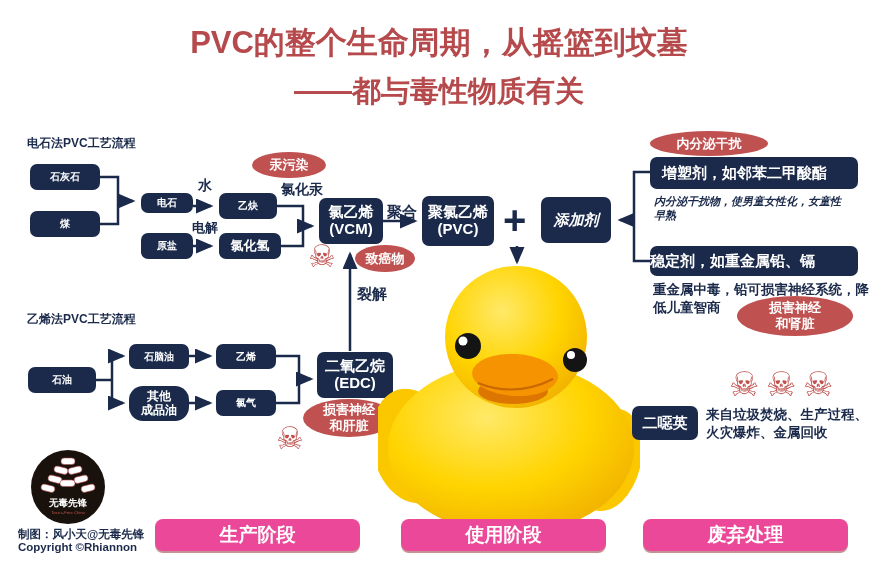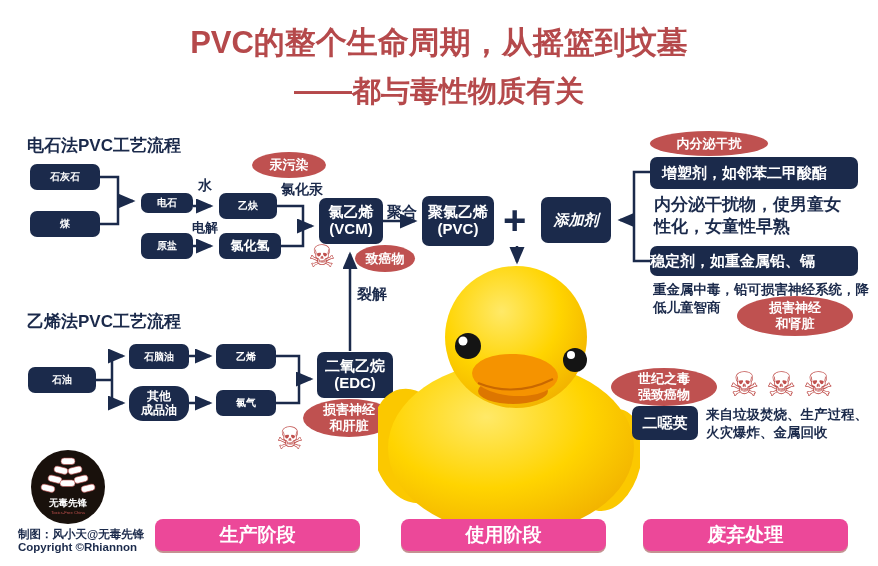--- a/index.html
+++ b/index.html
@@ -7,21 +7,21 @@
           font-family:"Liberation Sans","DejaVu Sans",sans-serif;}
   .title{position:absolute;left:0;width:878px;text-align:center;color:#b5494b;font-weight:bold;}
   .navy-box{position:absolute;background:#1b2a4b;color:#ffffff;font-weight:bold;border-radius:7px;
             display:flex;align-items:center;justify-content:center;text-align:center;
             font-size:10px;line-height:1.12;}
   .col{flex-direction:column;text-align:center;}
   .badge{position:absolute;background:#bf5150;color:#ffffff;font-weight:bold;border-radius:50%;
          display:flex;flex-direction:column;align-items:center;justify-content:center;
          text-align:center;font-size:13px;line-height:1.2;}
   .lbl{position:absolute;color:#1b2a4b;font-weight:bold;font-size:14px;line-height:1;}
-  .hdr{position:absolute;color:#1b2a4b;font-weight:bold;font-size:17px;line-height:1;}
+  .hdr{position:absolute;color:#1b2a4b;font-weight:bold;font-size:12px;line-height:1;}
   .desc{position:absolute;color:#1b2a4b;font-weight:bold;font-size:13px;line-height:1.3;}
   .skull{position:absolute;color:#c0504d;line-height:1;}
   .stage{position:absolute;width:205px;height:32px;background:#ec4899;color:#ffffff;font-weight:bold;
          font-size:19px;border-radius:8px;display:flex;align-items:center;justify-content:center;
          box-shadow:0 2px 0 rgba(148,56,56,.55);}
   .plus{position:absolute;color:#1b2a4b;font-weight:bold;font-size:40px;line-height:1;}
   svg{position:absolute;left:0;top:0;}
 </style>
 </head>
 <body>
@@ -83,21 +83,21 @@
     <span>(PVC)</span>
   </div>
   <div class="plus" style="left:503px;top:200px;">+</div>
   <div class="navy-box" style="left:541px;top:197px;width:70px;height:46px;font-size:15px;font-style:italic;">添加剂</div>
   <div class="skull" style="left:308px;top:241px;font-size:31px;">☠</div>
   <div class="badge" style="left:355px;top:245px;width:60px;height:27px;">致癌物</div>
   <div class="lbl" style="left:357px;top:286px;font-size:15px;">裂解</div>
 
   <div class="badge" style="left:650px;top:131px;width:118px;height:25px;">内分泌干扰</div>
   <div class="navy-box" style="left:650px;top:157px;width:208px;height:32px;font-size:15px;justify-content:flex-start;padding-left:12px;box-sizing:border-box;">增塑剂，如邻苯二甲酸酯</div>
-  <div class="desc" style="left:654px;top:194px;width:192px;font-size:17px;">内分泌干扰物，使男童女性化，女童性早熟</div>
+  <div class="desc" style="left:654px;top:194px;width:192px;font-size:11px;font-style:italic;">内分泌干扰物，使男童女性化，女童性早熟</div>
   <div class="navy-box" style="left:650px;top:246px;width:208px;height:30px;font-size:15px;justify-content:flex-start;padding-left:0;box-sizing:border-box;">稳定剂，如重金属铅、镉</div>
   <div class="desc" style="left:653px;top:281px;width:224px;font-size:13.5px;">重金属中毒，铅可损害神经系统，降低儿童智商</div>
   <div class="badge" style="left:737px;top:296px;width:116px;height:40px;">
     <span>损害神经</span>
     <span>和肾脏</span>
   </div>
 
   <div class="hdr" style="left:27px;top:313px;">乙烯法PVC工艺流程</div>
   <div class="navy-box" style="left:28px;top:367px;width:68px;height:26px;">石油</div>
   <div class="navy-box" style="left:129px;top:344px;width:60px;height:25px;">石脑油</div>
@@ -132,24 +132,20 @@
     <circle cx="138" cy="73" r="71" fill="url(#duckGrad)"></circle>
     <circle cx="90" cy="82" r="13" fill="#141414"></circle>
     <circle cx="85" cy="77" r="4.5" fill="#ffffff"></circle>
     <circle cx="197" cy="96" r="12" fill="#141414"></circle>
     <circle cx="193" cy="91" r="4" fill="#ffffff"></circle>
     <ellipse cx="135" cy="127" rx="35" ry="13" fill="#dd7600"></ellipse>
     <ellipse cx="137" cy="111" rx="43" ry="21" fill="#f59300" transform="rotate(3 137 111)"></ellipse>
     <path d="M100,119 Q137,134 175,115" stroke="#c96800" stroke-width="2" fill="none"></path>
   </svg>
 
-  <div class="badge" style="left:611px;top:368px;width:106px;height:38px;">
-    <span>世纪之毒</span>
-    <span>强致癌物</span>
-  </div>
   <div class="navy-box" style="left:632px;top:406px;width:66px;height:34px;font-size:15px;">二噁英</div>
   <div class="skull" style="left:729px;top:367px;font-size:34px;">☠</div>
   <div class="skull" style="left:766px;top:367px;font-size:34px;">☠</div>
   <div class="skull" style="left:803px;top:367px;font-size:34px;">☠</div>
   <div class="desc" style="left:706px;top:406px;width:172px;font-size:13.5px;">来自垃圾焚烧、生产过程、火灾爆炸、金属回收</div>
 
   <div class="stage" style="left:155px;top:519px;">生产阶段</div>
   <div class="stage" style="left:401px;top:519px;">使用阶段</div>
   <div class="stage" style="left:643px;top:519px;">废弃处理</div>
 

